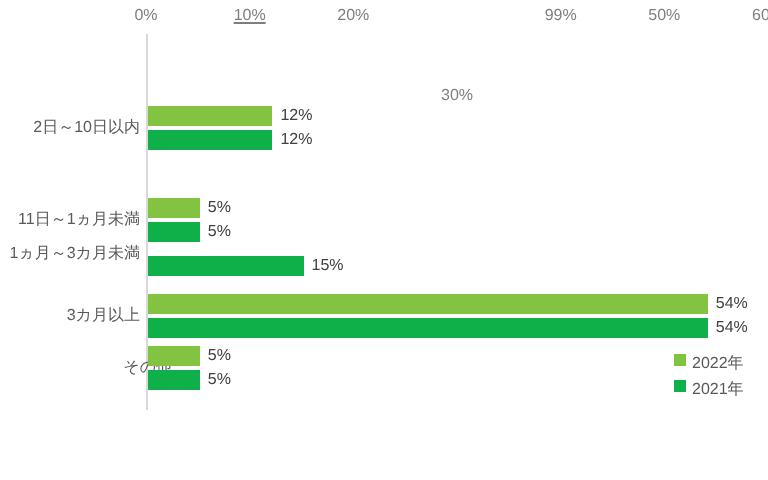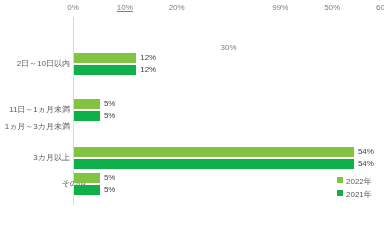--- a/index.html
+++ b/index.html
@@ -159,20 +159,24 @@
           <span class="bar" style="width: 25.9167px; background: rgb(130, 195, 65);"></span>
           <span class="bar-value">5%</span>
         </div>
         <div class="bar-wrap series-b" style="top: 17px;">
           <span class="bar" style="width: 25.9167px; background: rgb(15, 175, 74);"></span>
           <span class="bar-value">5%</span>
         </div>
       </div>
       <div class="cat-row" style="top: 94px; height: 31.3333px;">
         <div class="cat-label" style="height: 31.3333px;">1ヵ月～3カ月未満</div>
+        <div class="bar-wrap series-b" style="top: 17px;">
+          <span class="bar" style="width: 77.75px; background: rgb(15, 175, 74);"></span>
+          <span class="bar-value">15%</span>
+        </div>
       </div>
       <div class="cat-row" style="top: 125.333px; height: 31.3333px;">
         <div class="cat-label" style="height: 31.3333px;">3カ月以上</div>
         <div class="bar-wrap series-a" style="top: 5px;">
           <span class="bar" style="width: 279.9px; background: rgb(130, 195, 65);"></span>
           <span class="bar-value">54%</span>
         </div>
         <div class="bar-wrap series-b" style="top: 17px;">
           <span class="bar" style="width: 279.9px; background: rgb(15, 175, 74);"></span>
           <span class="bar-value">54%</span>

